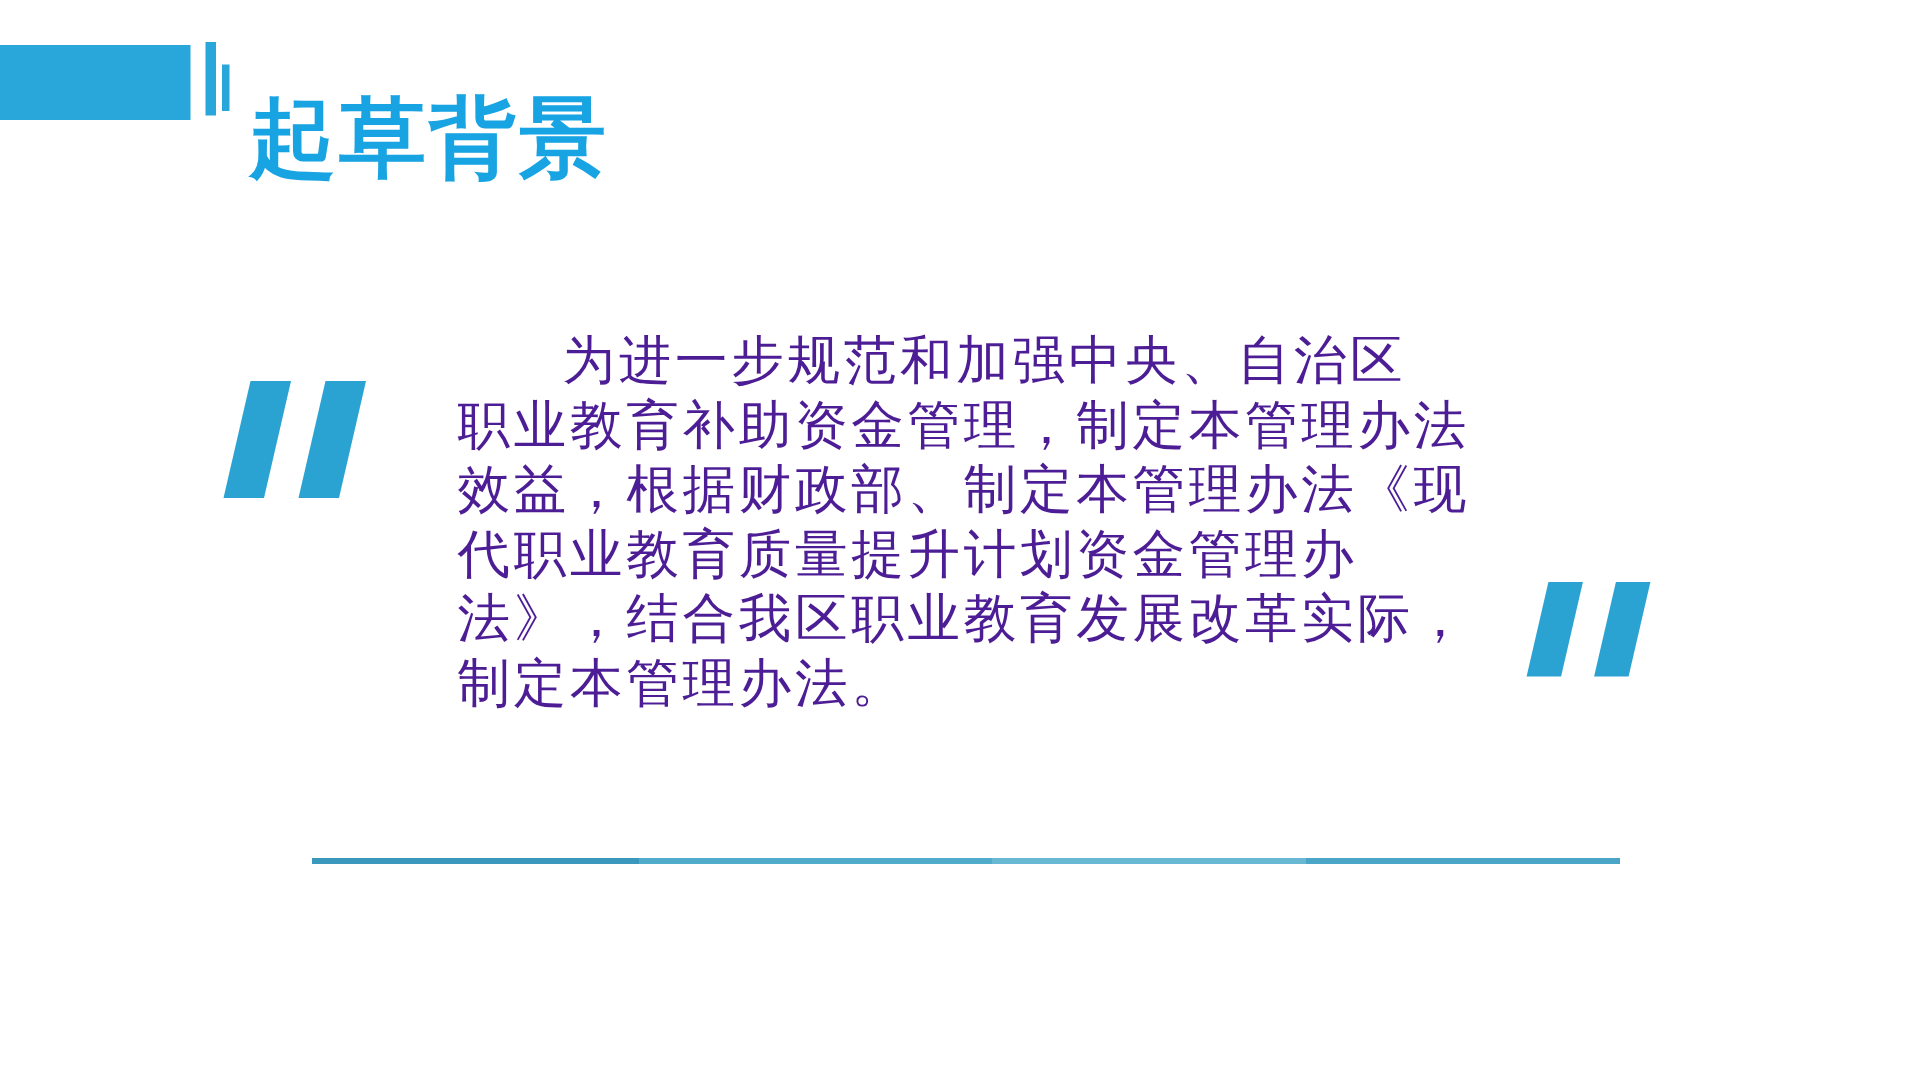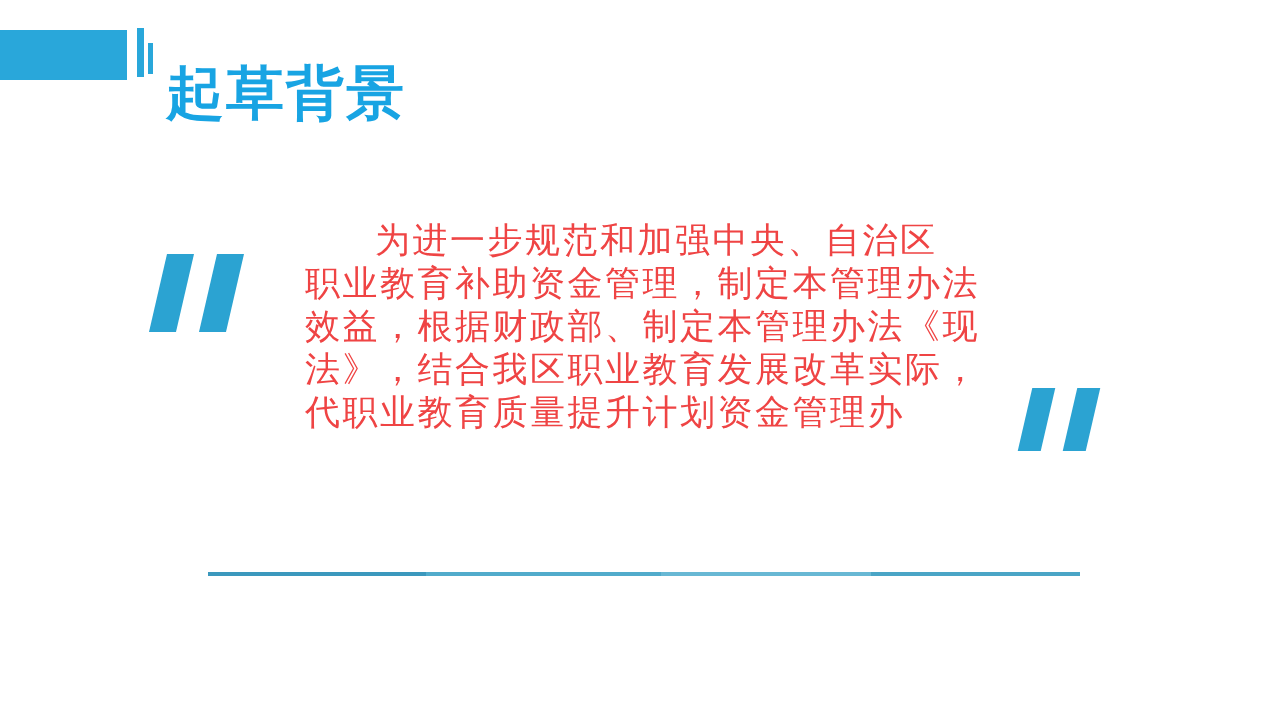--- a/index.html
+++ b/index.html
@@ -88,21 +88,21 @@
   }
   .quote-close .stroke.s1 { left: 7px; }
   .quote-close .stroke.s2 { left: 52px; }
 
   
   .body-text {
     position: absolute;
     left: 305px;
     top: 219px;
     width: 700px;
-    color: #ef4444;
+    color: #4c1d95;
     font-family: "Liberation Serif", "DejaVu Serif", serif;
     font-size: 35px;
     line-height: 43px;
     letter-spacing: 2.5px;
   }
   .body-text .text-line {
     white-space: nowrap;
   }
   .body-text .text-line:first-child {
     text-indent: 70px;
@@ -134,22 +134,23 @@
 
   <div class="quote quote-open">
     <div class="stroke s1"></div>
     <div class="stroke s2"></div>
   </div>
 
   <div class="body-text">
     <div class="text-line">为进一步规范和加强中央、自治区</div>
     <div class="text-line">职业教育补助资金管理，制定本管理办法</div>
     <div class="text-line">效益，根据财政部、制定本管理办法《现</div>
+    <div class="text-line">代职业教育质量提升计划资金管理办</div>
     <div class="text-line">法》，结合我区职业教育发展改革实际，</div>
-    <div class="text-line">代职业教育质量提升计划资金管理办</div>
+    <div class="text-line">制定本管理办法。</div>
   </div>
 
   <div class="quote quote-close">
     <div class="stroke s1"></div>
     <div class="stroke s2"></div>
   </div>
 
   <div class="divider-line"></div>
 
 </div>

